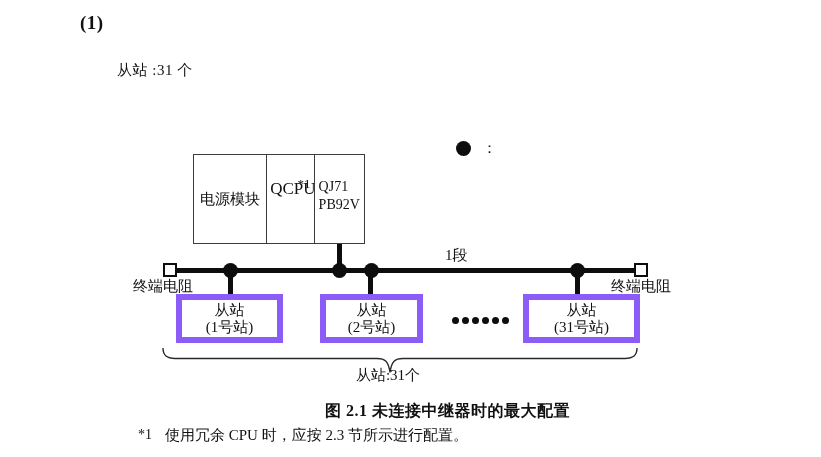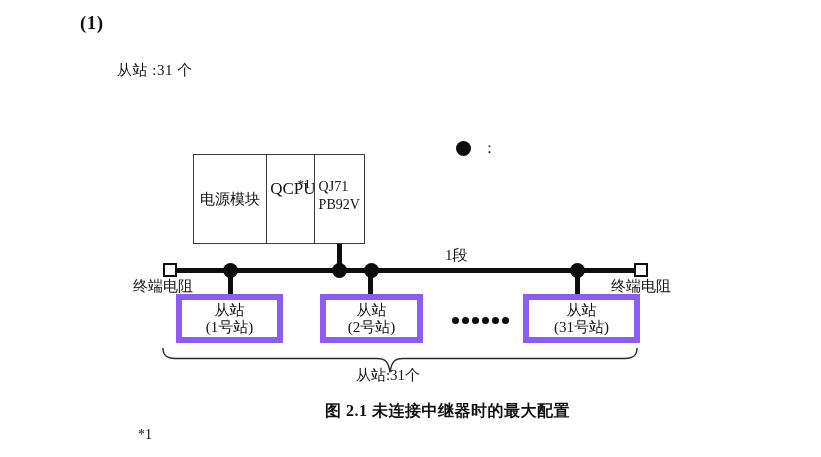--- a/index.html
+++ b/index.html
@@ -126,14 +126,15 @@
     </div>
 
   <svg class="abs" style="left:0;top:0;" width="821" height="457" viewBox="0 0 821 457">
     <path d="M163,348 C163,355 166,358.5 175,358.5 L377,358.5 C385,358.5 388.5,361 390,372.5 C391.5,361 395,358.5 403,358.5 L625,358.5 C634,358.5 637,355 637,348" fill="none" stroke="#2a2a2a" stroke-width="1.4"></path>
   </svg>
   <div class="abs brace-label">从站:31个</div>
 
   <div class="abs caption">图 2.1 未连接中继器时的最大配置</div>
 
   <div class="abs footnote-ref">*1</div>
+  <div class="abs footnote-text">使用冗余 CPU 时，应按 2.3 节所示进行配置。</div>
 
 </div>
 
 </body></html>

